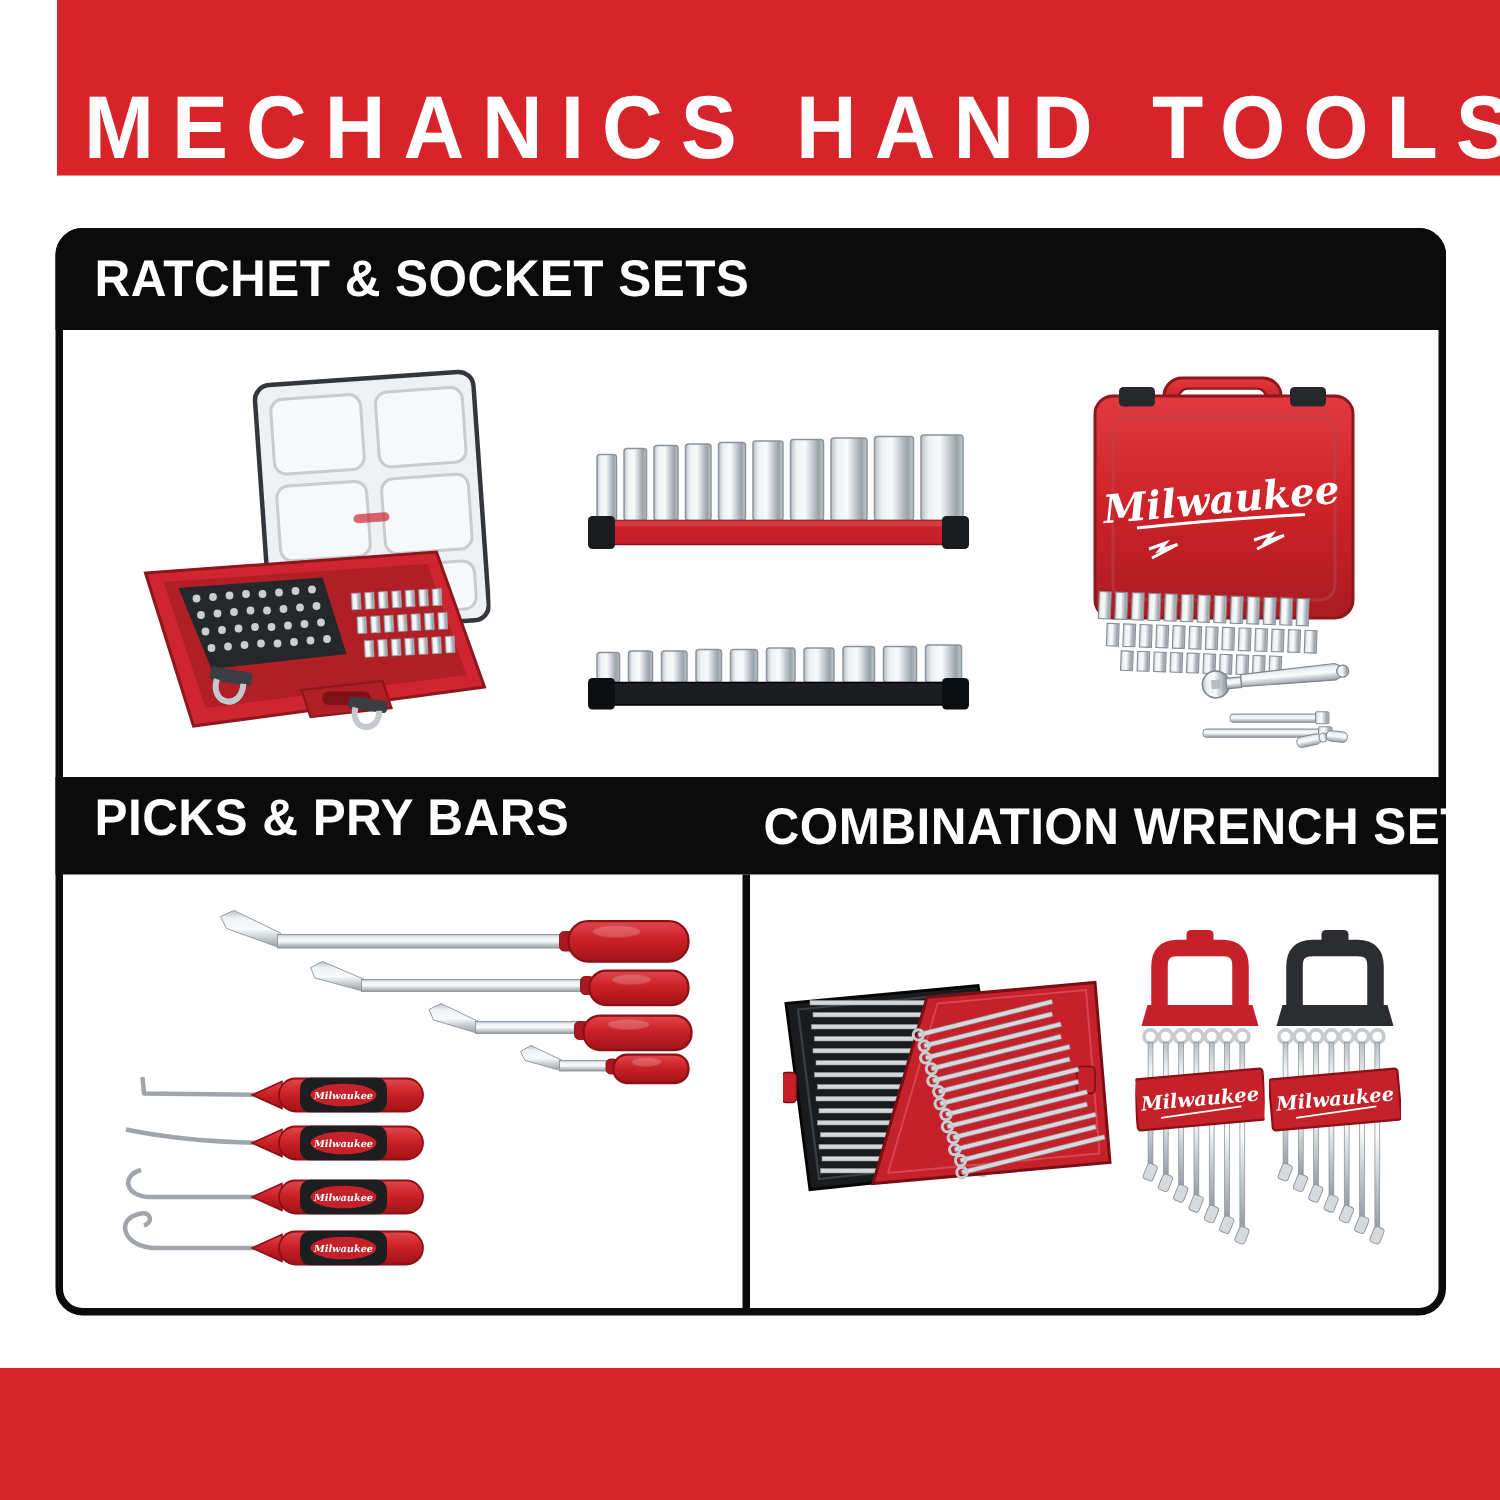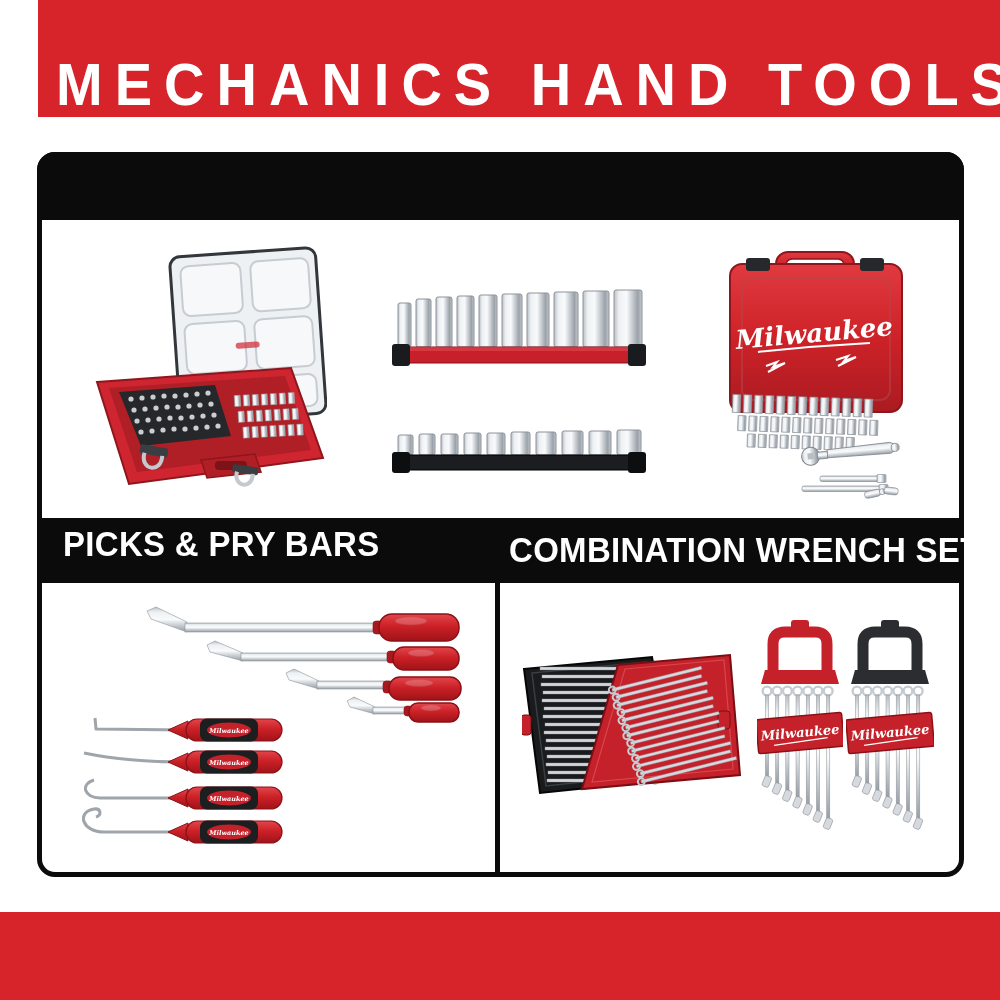--- a/index.html
+++ b/index.html
@@ -64,20 +64,23 @@
 
   <div class="abs banner">
     <div class="banner-title">MECHANICS HAND TOOLS</div>
   </div>
 
   <div class="abs content-box"></div>
   <div class="abs band-top"></div>
   <div class="abs band-mid"></div>
   <div class="abs v-divider"></div>
 
+  <div class="abs t-rs">
+    <span class="sec-title">RATCHET &amp; SOCKET SETS</span>
+  </div>
   <div class="abs t-pp">
     <span class="sec-title">PICKS &amp; PRY BARS</span>
   </div>
   <div class="abs t-cw">
     <span class="sec-title">COMBINATION WRENCH SETS</span>
   </div>
 
   <svg class="abs" style="left:85px;top:246px;" width="242" height="262" viewBox="0 0 242 262">
     <g transform="rotate(-4 165 90)">
       <rect x="90" y="6" width="146" height="166" rx="10" fill="#edf0f2" fill-opacity=".95" stroke="#33373b" stroke-width="3"></rect>

